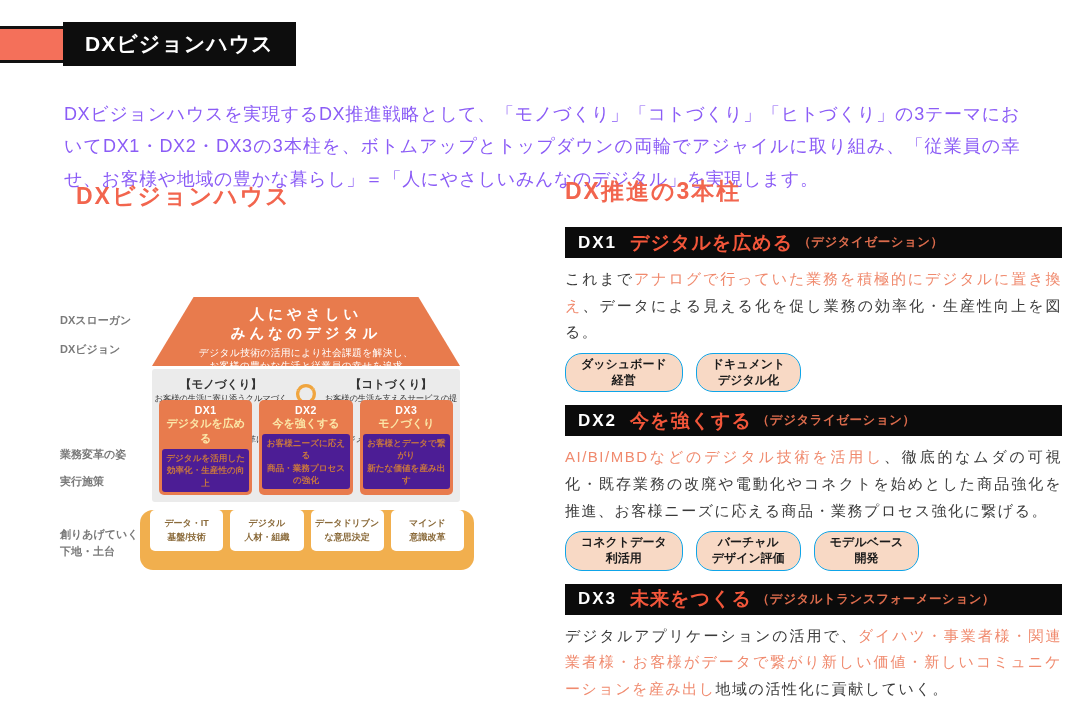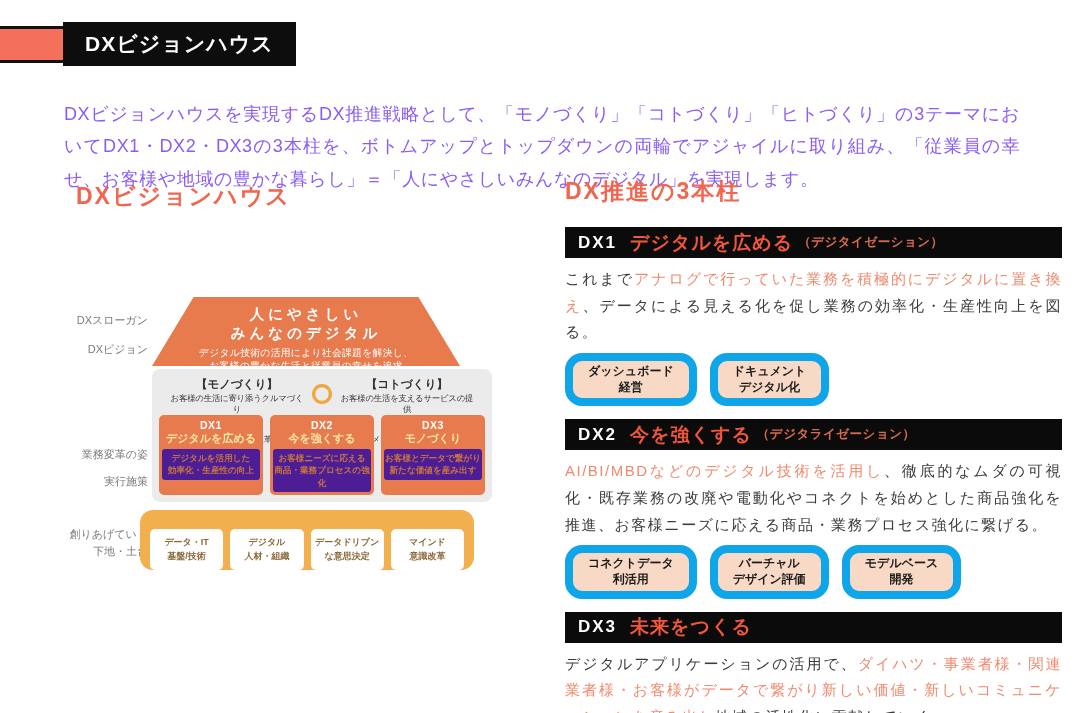--- a/index.html
+++ b/index.html
@@ -16,65 +16,65 @@
 
   
   .intro { position: absolute; left: 64px; top: 80px; width: 956px; font-size: 18px; line-height: 1.8; letter-spacing: 0.6px; color: #8b5cf6; text-align: justify; }
 
   
   .left-heading { position: absolute; left: 76px; top: 181px; margin: 0; font-size: 23px; color: #F2654E; letter-spacing: 2px; font-weight: bold; }
   .right-heading { margin: 0 0 20px; font-size: 23px; color: #F2654E; letter-spacing: 2px; font-weight: bold; }
 
   
   .diagram { position: absolute; left: 60px; top: 292px; width: 502px; height: 300px; }
-  .dlabel { position: absolute; left: 0; width: 88px; text-align: right; font-size: 11px; color: #7a7a7a; line-height: 1.5; }
+  .dlabel { position: absolute; left: 0; width: 88px; text-align: left; font-size: 11px; color: #7a7a7a; line-height: 1.5; font-weight: bold; }
   .dlabel.l-slogan { top: 20px; }
   .dlabel.l-vision { top: 49px; }
   .dlabel.l-trans  { top: 154px; }
   .dlabel.l-exec   { top: 181px; }
   .dlabel.l-found  { top: 234px; }
 
   .roof { position: absolute; left: 92px; top: 5px; width: 308px; height: 69px; background: #E87B4D;
           clip-path: polygon(13.5% 0, 86.5% 0, 100% 100%, 0 100%);
           display: flex; flex-direction: column; align-items: center; justify-content: center; padding-top: 14px; }
   .roof-l { color: #fff; font-weight: bold; font-size: 14.5px; letter-spacing: 4px; line-height: 1.3; }
   .roof-s { color: #fff; font-size: 9.8px; letter-spacing: 0.3px; line-height: 1.35; }
   .roof-s.first { margin-top: 3px; }
 
-  .gray-panel { position: absolute; left: 92px; top: 77px; width: 340px; height: 133px; background: #EBEBEB; border-radius: 8px; }
+  .gray-panel { position: absolute; left: 92px; top: 77px; width: 308px; height: 133px; background: #EBEBEB; border-radius: 3px; }
   .themes-top { display: flex; align-items: flex-start; justify-content: center; gap: 4px; padding-top: 8px; }
   .theme-block { width: 134px; }
   .theme-t { font-size: 11.5px; font-weight: bold; text-align: center; color: #333; line-height: 1.25; }
   .theme-s { font-size: 8.4px; color: #333; text-align: center; margin-top: 2px; letter-spacing: -0.2px; }
   .theme-hito { margin-top: 2px; text-align: center; }
   .cycle-icon { width: 28px; height: 28px; margin-top: 3px; flex: 0 0 auto; }
 
   .pillars { position: absolute; left: 7px; right: 7px; bottom: 7px; display: flex; gap: 7px; }
   .pillar { flex: 1; background: #E87B4D; border-radius: 5px; padding: 4px 3px 3px; text-align: center; }
   .pillar-num { color: #fff; font-size: 10.5px; font-weight: bold; letter-spacing: 0.5px; }
   .pillar-title { color: #FBE7A8; font-size: 11px; font-weight: bold; margin: 0 0 3px; }
   .pillar-desc { background: #4c1d95; border-radius: 3px; padding: 3px 1px; font-size: 8.6px; color: #C8763F; font-weight: bold; line-height: 1.45; }
 
   .foundation { position: absolute; left: 80px; top: 218px; width: 334px; height: 60px; background: #F1AF4E; border-radius: 13px;
-                display: flex; align-items: flex-end; gap: 7px; padding: 0 10px; }
+                display: flex; align-items: flex-start; gap: 7px; padding: 0 10px; }
   .f-item { flex: 1; background: #fff; border-radius: 5px; padding: 7px 1px; text-align: center; font-size: 9px; font-weight: bold; color: #8A6A3A; line-height: 1.5; }
 
   .agile-note { position: absolute; left: 420px; top: 156px; width: 85px; font-size: 11px; color: #555; line-height: 1.55; }
 
   
   .right-col { position: absolute; left: 565px; top: 176px; width: 497px; }
   .sec { margin-bottom: 13px; }
   .dxbar { background: #0b0b0b; height: 31px; display: flex; align-items: center; padding: 0 13px; }
   .dxbar .num { color: #fff; font-size: 17px; font-weight: bold; letter-spacing: 2px; }
   .dxbar .title { color: #F2563A; font-size: 19px; font-weight: bold; margin-left: 13px; letter-spacing: 1px; }
   .dxbar .sub { color: #DB6B4C; font-size: 12.5px; margin-left: 5px; font-weight: bold; letter-spacing: 0.5px; }
   .sec-body { margin: 8px 0 7px; font-size: 15px; line-height: 1.78; letter-spacing: 1.5px; text-align: justify; color: #3b3b3b; }
   .accent { color: #F08A6E; }
   .pills { display: flex; gap: 13px; margin: 2px 0 0; }
-  .pill { border: 8px solid #0ea5e9; border-radius: 17px; background: #F8D9C5; padding: 3px 15px; font-size: 12px; font-weight: bold; text-align: center; line-height: 1.3; color: #1a1a1a; }
+  .pill { border: 1px solid #0ea5e9; border-radius: 17px; background: #F8D9C5; padding: 3px 15px; font-size: 12px; font-weight: bold; text-align: center; line-height: 1.3; color: #1a1a1a; }
 </style>
 </head>
 <body>
 
 <div class="page">
 
   <div class="badge-row">
     <div class="badge-accent"></div>
     <div class="badge-black">DXビジョンハウス</div>
   </div>
@@ -222,20 +222,21 @@
           <div>モデルベース</div>
           <div>開発</div>
         </div>
       </div>
     </div>
 
     <div class="sec">
       <div class="dxbar">
         <span class="num">DX3</span>
         <span class="title">未来をつくる</span>
+        <span class="sub">（デジタルトランスフォーメーション）</span>
       </div>
       <p class="sec-body"><span>デジタルアプリケーションの活用で、</span><span class="accent">ダイハツ・事業者様・関連業者様・お客様がデータで繋がり新しい価値・新しいコミュニケーションを産み出し</span><span>地域の活性化に貢献していく。</span></p>
 
     </div>
 
   </div>
 
 </div>
 
 </body></html>

